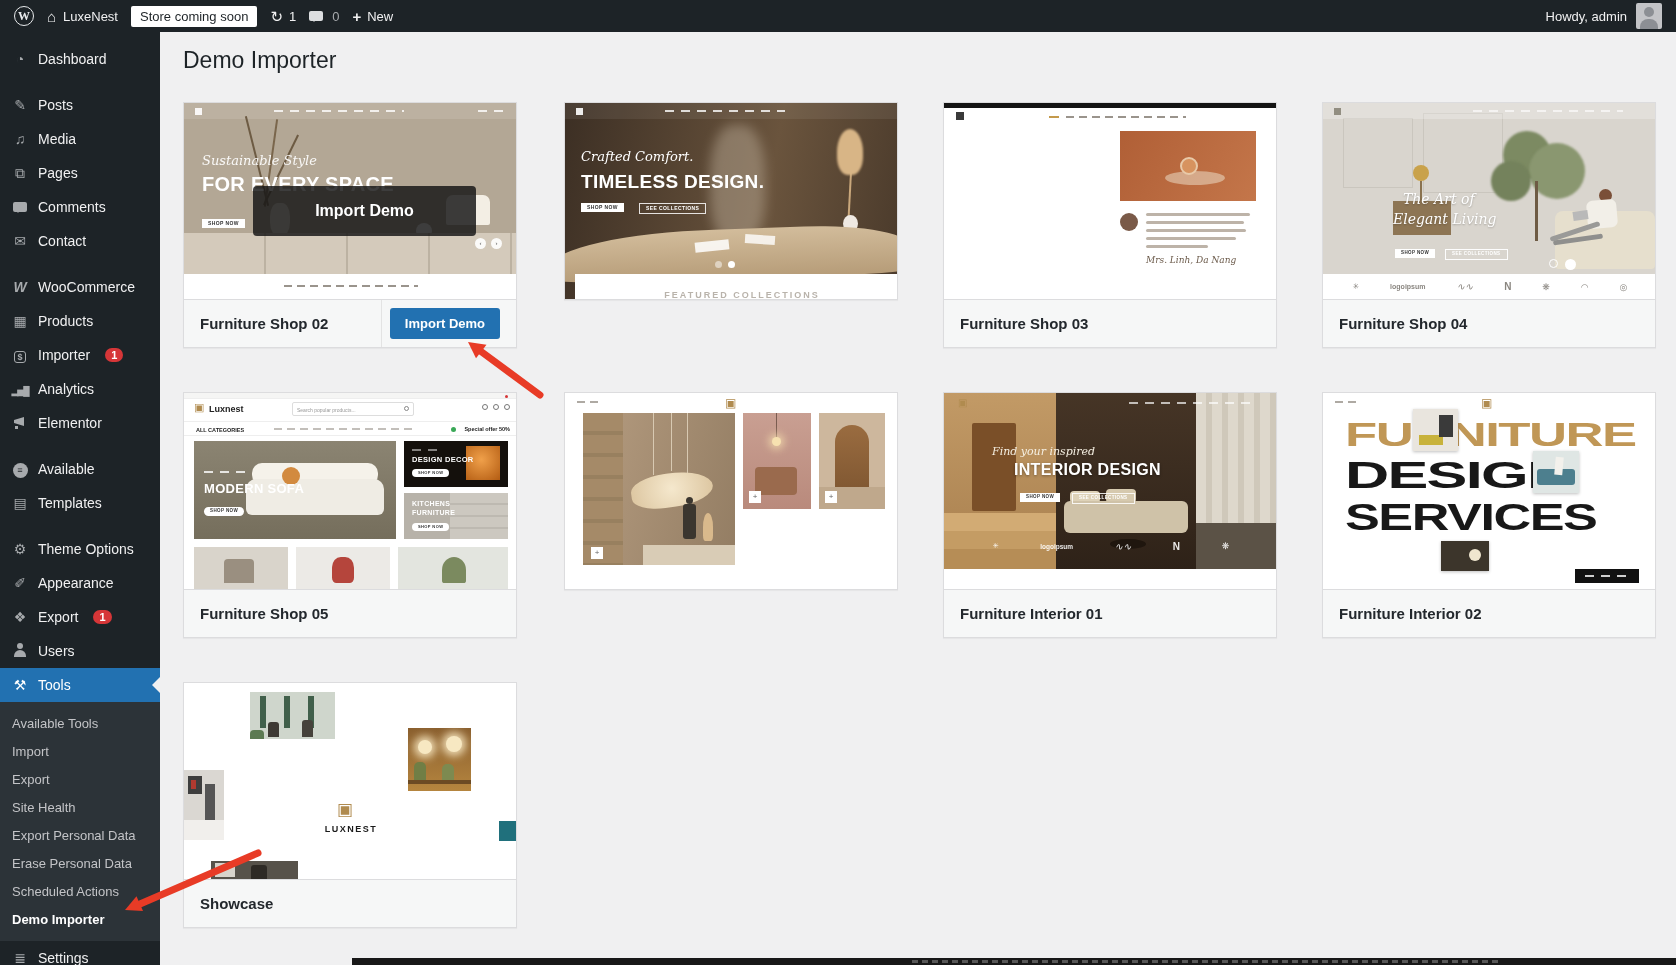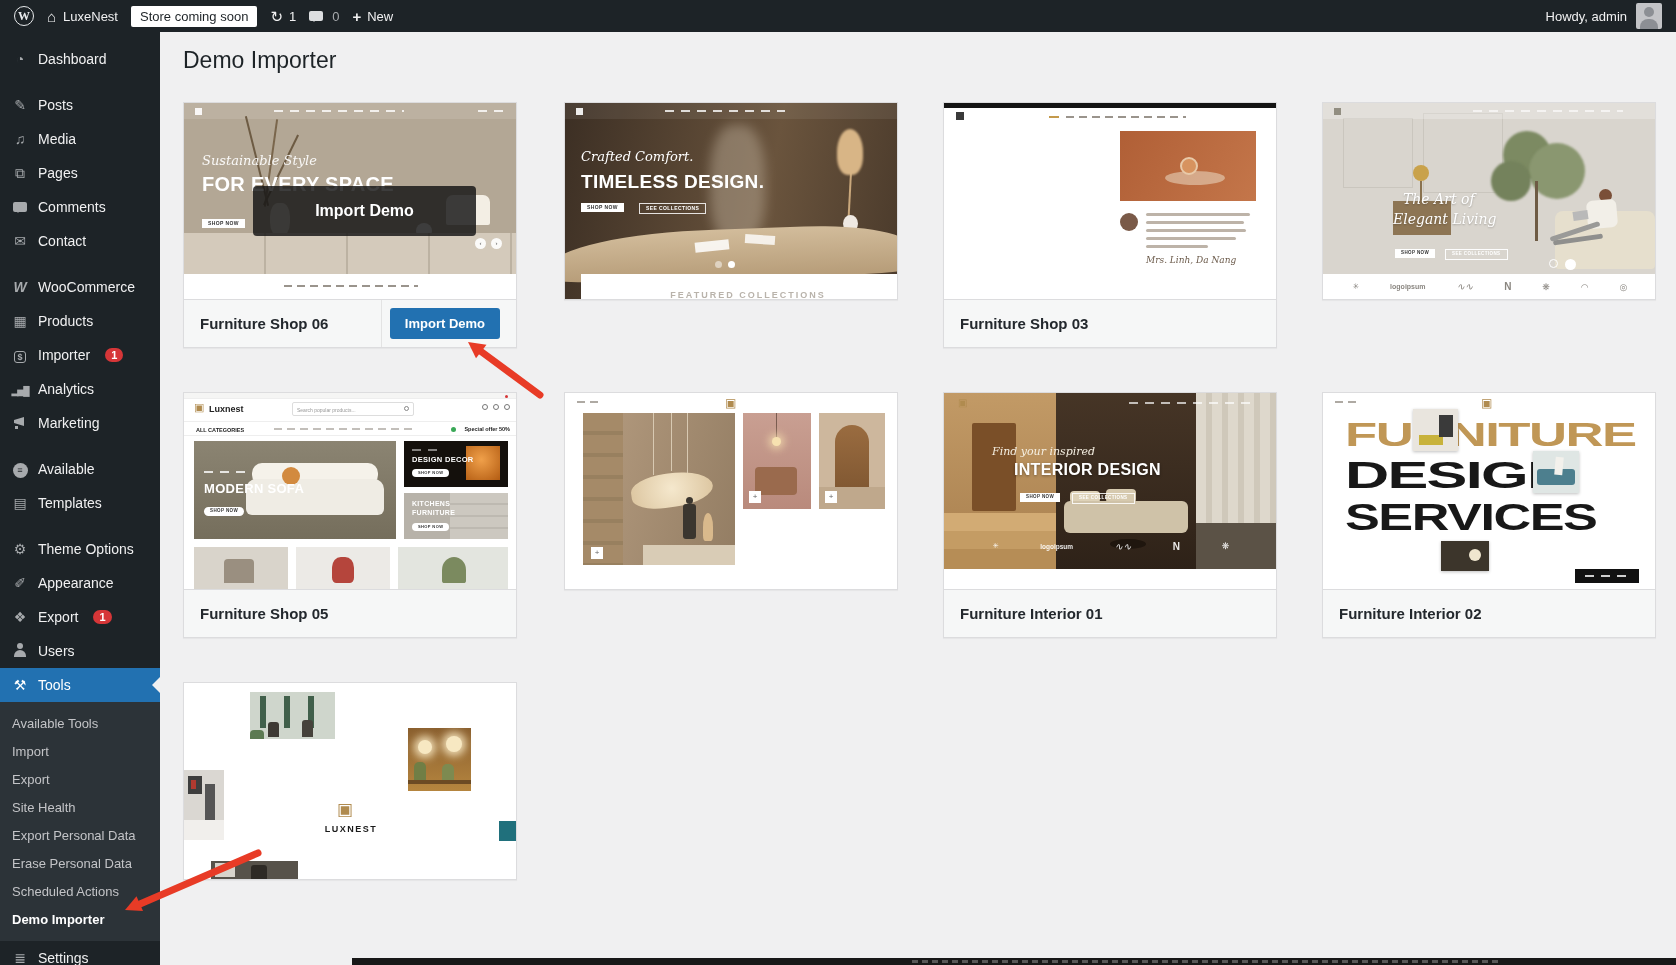--- a/index.html
+++ b/index.html
@@ -139,21 +139,21 @@
         <span class="ico"><span class="pay">$</span></span>
         <span class="lbl">Importer</span>
         <span class="nbadge">1</span>
       </div>
     <div class="mi">
         <span class="ico"><span class="bars">▂▅█</span></span>
         <span class="lbl">Analytics</span>
       </div>
     <div class="mi">
         <span class="ico"><span class="mega"></span></span>
-        <span class="lbl">Marketing</span>
+        <span class="lbl">Elementor</span>
       </div>
     <div class="mi gap">
         <span class="ico"><span class="elem">≡</span></span>
         <span class="lbl">Available</span>
       </div>
     <div class="mi">
         <span class="ico">▤</span>
         <span class="lbl">Templates</span>
       </div>
     <div class="mi gap">
@@ -215,21 +215,21 @@
       <span class="s btitle" style="left:18px;top:70px;font-size:20px">FOR EVERY SPACE</span>
       <span class="s microbtn" style="left:18px;top:116px">SHOP NOW</span>
       <span class="s dotc" style="right:30px;top:135px">‹</span>
       <span class="s dotc" style="right:14px;top:135px">›</span>
       <div class="s" style="left:0;top:171px;width:334px;height:25px;background:#fff">
         <div class="s dashd" style="left:100px;top:11px;width:134px"></div>
       </div>
       <div class="overlay-btn">Import Demo</div>
     </div>
     <div class="cfoot">
-      <span class="ctitle">Furniture Shop 06</span>
+      <span class="ctitle">Furniture Shop 02</span>
       <span class="vline"></span>
       <button class="import-btn">Import Demo</button>
     </div>
   </div>
 
   <div class="card" style="left:404px;top:70px">
     <div class="thumb" style="background:linear-gradient(100deg,#3c2f24,#6a543d 60%,#4a3a2b)">
       <div class="s" style="left:145px;top:22px;width:55px;height:120px;background:#cbbda9;opacity:.4;filter:blur(6px);border-radius:40%"></div>
       <div class="s navbar" style="background:rgba(255,255,255,.07)"></div>
       <div class="s logodot" style="left:11px;top:5px"></div>
@@ -239,21 +239,21 @@
       <div class="s" style="left:278px;top:112px;width:15px;height:17px;background:#efe9e2;border-radius:50%"></div>
       <span class="s scr" style="left:16px;top:46px;font-size:13px">Crafted Comfort.</span>
       <span class="s btitle" style="left:16px;top:68px;font-size:19px">TIMELESS DESIGN.</span>
       <span class="s microbtn" style="left:16px;top:100px">SHOP NOW</span>
       <span class="s microbtn out" style="left:74px;top:100px">SEE COLLECTIONS</span>
       <div class="s" style="left:-12px;top:126px;width:360px;height:50px;background:linear-gradient(#d2bc9b,#b69c78);border-radius:45% 30% 20% 40%/60% 50% 10% 10%;transform:rotate(-2deg)"></div>
       <div class="s" style="left:130px;top:138px;width:34px;height:10px;background:rgba(255,255,255,.85);transform:rotate(-6deg)"></div>
       <div class="s" style="left:180px;top:132px;width:30px;height:9px;background:rgba(255,255,255,.8);transform:rotate(4deg)"></div>
       <span class="s" style="left:150px;top:158px;width:7px;height:7px;border-radius:50%;background:rgba(255,255,255,.5)"></span>
       <span class="s" style="left:163px;top:158px;width:7px;height:7px;border-radius:50%;background:#fff"></span>
-      <div class="s" style="left:16px;top:171px;width:334px;height:25px;background:#fff;overflow:hidden">
+      <div class="s" style="left:10px;top:171px;width:334px;height:25px;background:#fff;overflow:hidden">
         <span class="s" style="left:0;top:16px;width:334px;text-align:center;font-size:9px;font-weight:700;letter-spacing:2px;color:#b9b3ab">FEATURED COLLECTIONS</span>
       </div>
     </div>
   </div>
 
   <div class="card" style="left:783px;top:70px">
     <div class="thumb">
       <div class="s" style="left:0;top:0;width:334px;height:5px;background:#141414"></div>
       <div class="s" style="left:12px;top:9px;width:8px;height:8px;background:#3a3a3a"></div>
       <div class="s" style="left:105px;top:13px;width:10px;height:2px;background:#c49a4b"></div>
@@ -304,20 +304,23 @@
       <div class="s" style="left:0;top:171px;width:334px;height:25px;background:#fff;display:flex;align-items:center;justify-content:space-around;padding:0 14px;color:#8a8680">
         <span style="font-size:8px">✳</span>
         <span style="font-size:7px;font-weight:700">logoipsum</span>
         <span class="scr" style="position:static;font-size:10px;color:#8a8680">∿∿</span>
         <span style="font-size:10px;font-weight:800">N</span>
         <span style="font-size:9px">❋</span>
         <span style="font-size:9px">◠</span>
         <span style="font-size:9px">◎</span>
       </div>
     </div>
+    <div class="cfoot">
+      <span class="ctitle">Furniture Shop 04</span>
+    </div>
   </div>
 
   <div class="card" style="left:23px;top:360px">
     <div class="thumb">
       <div class="s" style="left:0;top:0;width:334px;height:6px;background:#f5f5f4;border-bottom:1px solid #eee"></div>
       <span class="s" style="right:8px;top:2px;width:3px;height:3px;background:#d63638;border-radius:50%"></span>
       <span class="s goldbox" style="left:10px;top:9px;font-size:11px">▣</span>
       <span class="s" style="left:25px;top:11px;font-size:9px;font-weight:800;color:#222">Luxnest</span>
       <div class="s" style="left:108px;top:9px;width:122px;height:14px;border:1px solid #ddd;border-radius:2px">
         <span class="s" style="left:4px;top:4px;font-size:5px;color:#999">Search popular products...</span>
@@ -485,20 +488,23 @@
         <div class="s" style="left:0;top:50px;width:40px;height:20px;background:#f1efec"></div>
       </div>
       <div class="s" style="left:27px;top:178px;width:87px;height:18px;background:#57524a">
         <div class="s" style="left:4px;top:2px;width:20px;height:14px;background:#d8d4cc"></div>
         <div class="s" style="left:40px;top:4px;width:16px;height:14px;background:#2e2a25;border-radius:3px 3px 0 0"></div>
       </div>
       <div class="s" style="left:315px;top:138px;width:19px;height:20px;background:#20707c"></div>
       <span class="s goldbox" style="left:153px;top:118px;font-size:17px">▣</span>
       <span class="s" style="left:0;top:141px;width:334px;text-align:center;font-size:9px;font-weight:800;letter-spacing:1.5px;color:#1a1a1a">LUXNEST</span>
     </div>
+    <div class="cfoot">
+      <span class="ctitle">Showcase</span>
+    </div>
   </div>
 </main>
 
 <svg width="1676" height="965" viewBox="0 0 1676 965" style="position:absolute;left:0;top:0;z-index:60;pointer-events:none">
   <g>
     <line x1="540" y1="395" x2="479" y2="350" stroke="#e83b26" stroke-width="7" stroke-linecap="round"></line>
     <polygon points="468,342 486.5,344.8 476,358.2" fill="#e83b26"></polygon>
   </g>
   <g>
     <line x1="258" y1="853" x2="140" y2="904" stroke="#e83b26" stroke-width="7" stroke-linecap="round"></line>

